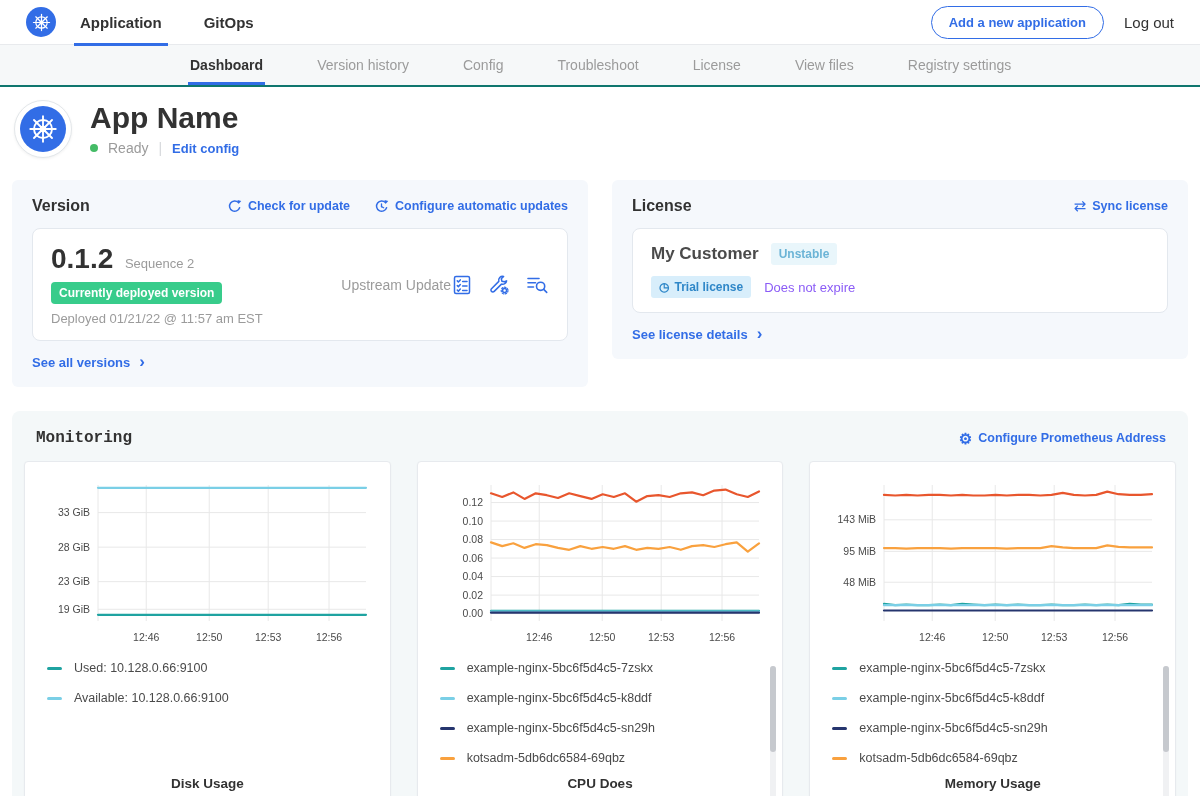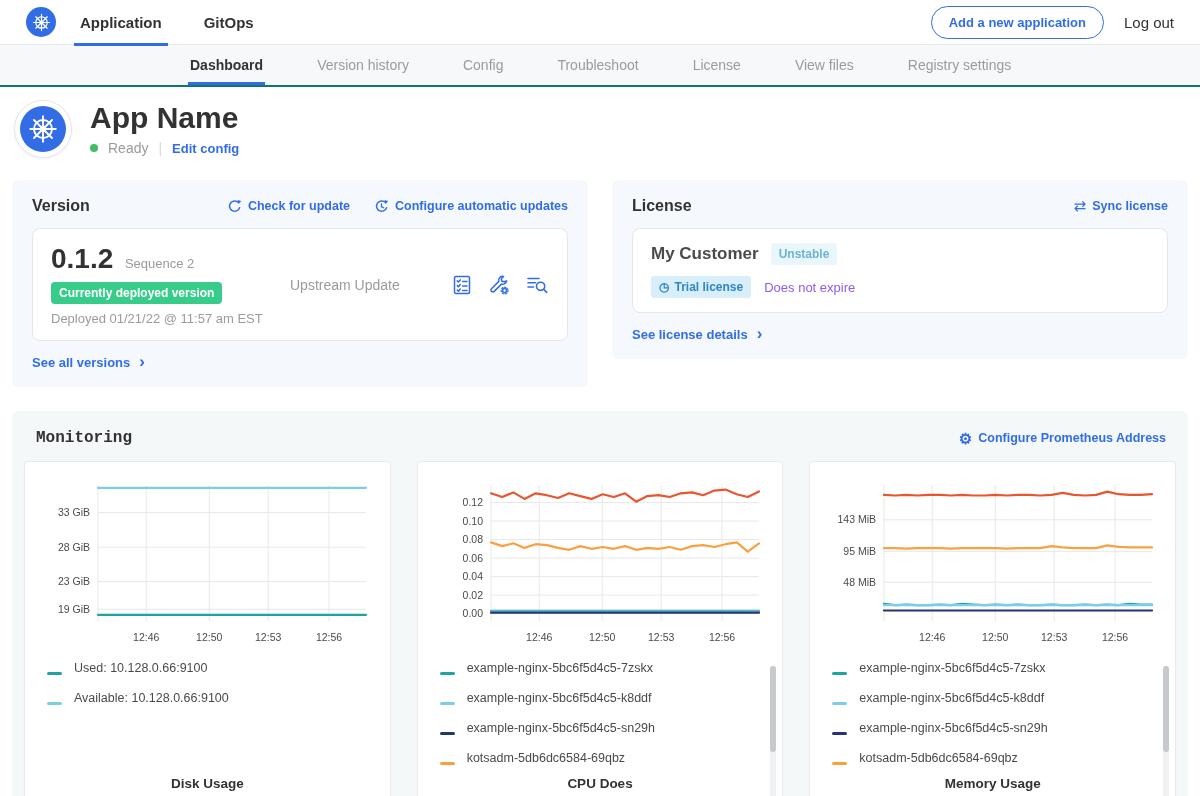--- a/index.html
+++ b/index.html
@@ -44,42 +44,42 @@
   .card-head h2 { font-size:16px; margin:0; font-weight:700; color:#323232; }
   .head-links { display:flex; gap:24px; align-items:center; }
   .blue-link { color:#326de6; font-weight:700; font-size:12.5px; display:inline-flex; align-items:center; gap:6px; }
   .inner-box { background:#fff; border:1px solid #e3e8ee; border-radius:8px; padding:14px 18px; }
   .version-inner { display:flex; align-items:center; }
   .ver-left { width:235px; }
   .ver-number { font-size:28px; font-weight:700; }
   .ver-seq { font-size:13px; color:#9b9b9b; margin-left:8px; }
   .deployed-badge { background:#38cc8b; color:#fff; font-size:12px; font-weight:700; padding:4px 8px; border-radius:4px; display:inline-block; margin:7px 0; }
   .deployed-date { font-size:13px; color:#9b9b9b; }
-  .ver-middle { color:#9b9b9b; font-size:14px; flex:1; padding-left:4px; }
+  .ver-middle { color:#9b9b9b; font-size:14px; flex:1; padding-left:4px;text-align:right; }
   .ver-icons { display:flex; gap:15px; align-items:center; }
   .icon-btn { cursor:pointer; display:flex; align-items:center; }
   .see-link { display:inline-flex; align-items:center; gap:9px; color:#326de6; font-weight:700; font-size:13px; margin-top:13px; }
   .chev { font-size:17px; font-weight:700; line-height:1; position:relative; top:-1px; }
   .lic-name-row { display:flex; align-items:center; gap:12px; }
   .lic-name { font-size:17px; font-weight:700; color:#4a4a4a; }
   .unstable-badge { background:#e9f6fb; color:#6cb4d6; font-size:12px; font-weight:600; padding:4px 8px; border-radius:3px; }
   .lic-row2 { display:flex; align-items:center; gap:13px; margin-top:11px; }
   .trial-badge { background:#d8eefb; color:#2f87c8; font-weight:700; font-size:12px; padding:4px 8px; border-radius:3px; display:inline-flex; gap:5px; align-items:center; }
   .expiry { color:#8b5cf6; font-size:13px; }
 
   
   .monitoring { background:#f4f8f9; border-radius:8px; margin:24px 12px 14px; padding:16px 12px; }
   .mon-head { display:flex; justify-content:space-between; align-items:center; padding:2px 10px 0 12px; margin-bottom:14px; }
   .mon-head h2 { font-size:16px; margin:0; font-weight:700;font-family:Liberation Mono, monospace; }
   .gear-glyph { font-size:15px; line-height:1; }
   .charts-row { display:flex; gap:26px; }
   .chart-card { background:#fff; border:1px solid #e7eaee; border-radius:4px; flex:1; display:flex; flex-direction:column; padding:13px 0 16px; position:relative; height:347px; box-shadow:0 1px 2px rgba(0,0,0,.04); }
   .chart-plot { display:flex; justify-content:center;align-items:center; }
   .legend { margin:10px 0 0 22px; display:flex; flex-direction:column; gap:16px; }
-  .legend-row { display:flex; gap:12px; align-items:flex-end; font-size:12.5px; color:#4a4a4a; }
+  .legend-row { display:flex; gap:12px; align-items:center; font-size:12.5px; color:#4a4a4a; }
   .dash { width:15px; height:3px; border-radius:2px; flex:0 0 auto; }
   .chart-title { margin-top:auto; text-align:center; font-weight:700; font-size:13.5px; color:#323232; padding-top:8px; }
   .scrollbar { position:absolute; right:6px; top:204px; width:6px; height:132px; background:#f0f1f3; border-radius:3px; }
   .scrollbar .thumb { width:6px; height:86px; background:#c6c9ce; border-radius:3px; cursor:pointer; }
 </style>
 </head>
 <body>
 
 <header class="topbar">
   <div class="brand">

